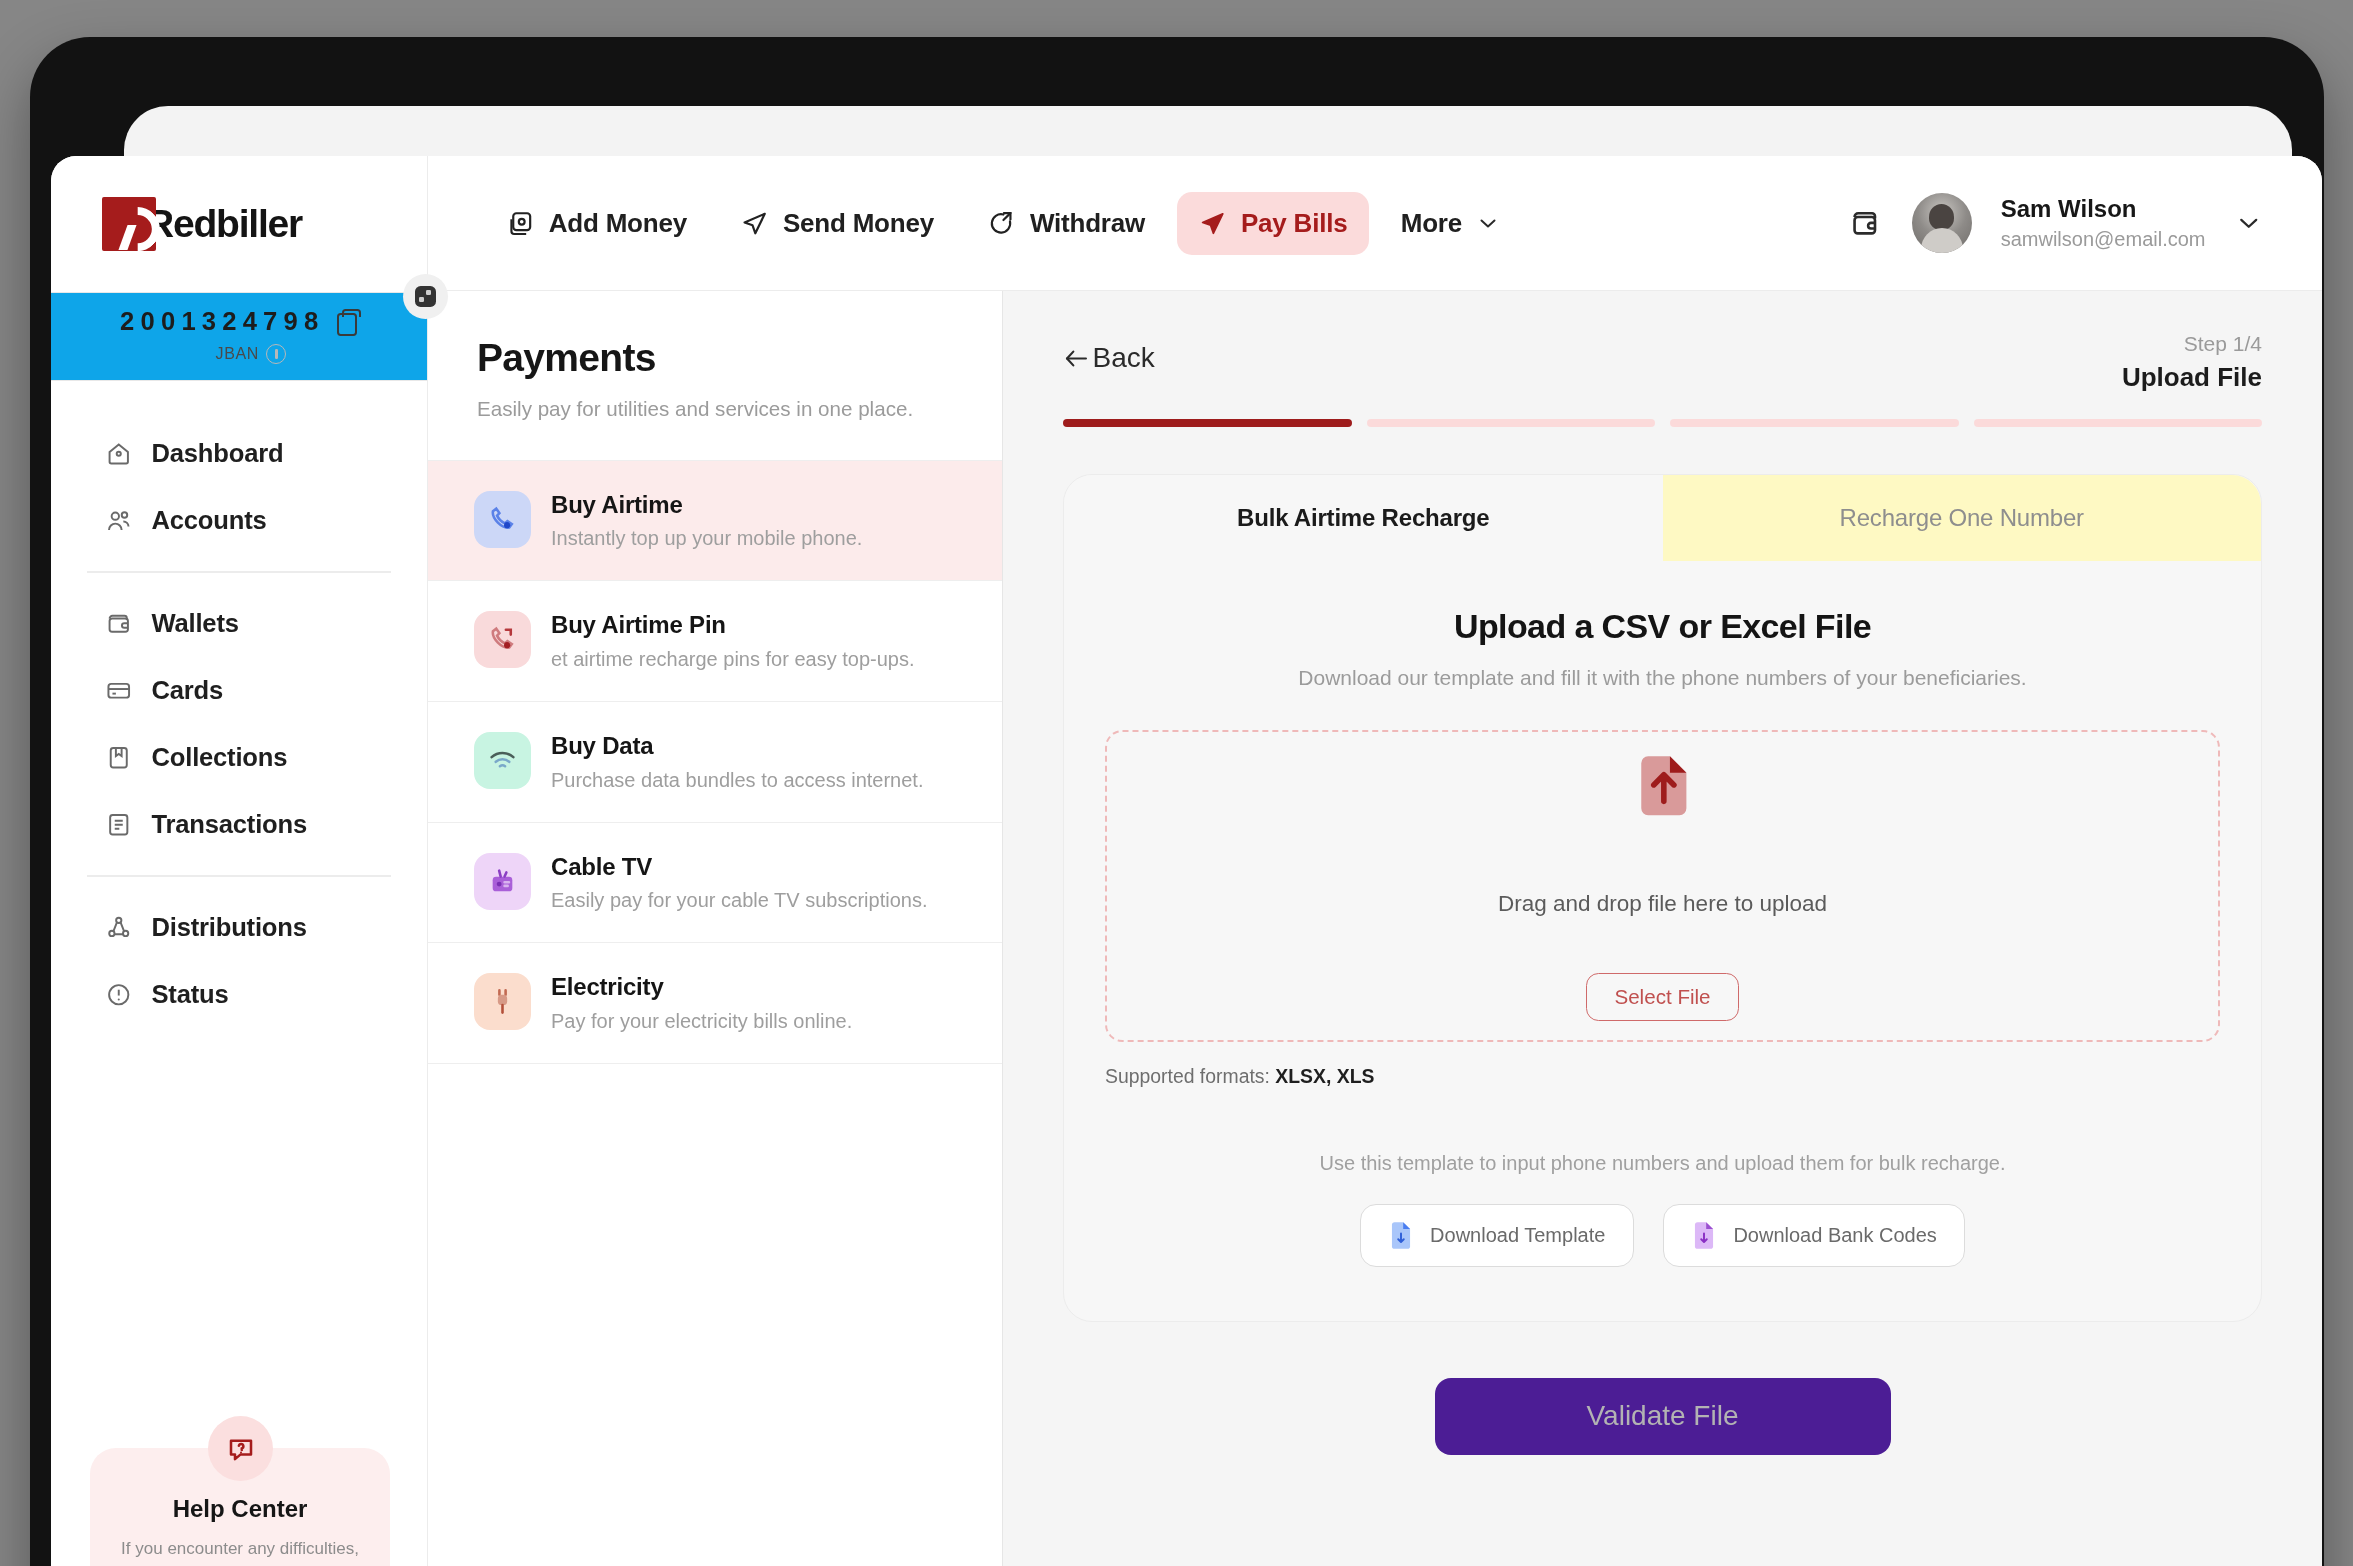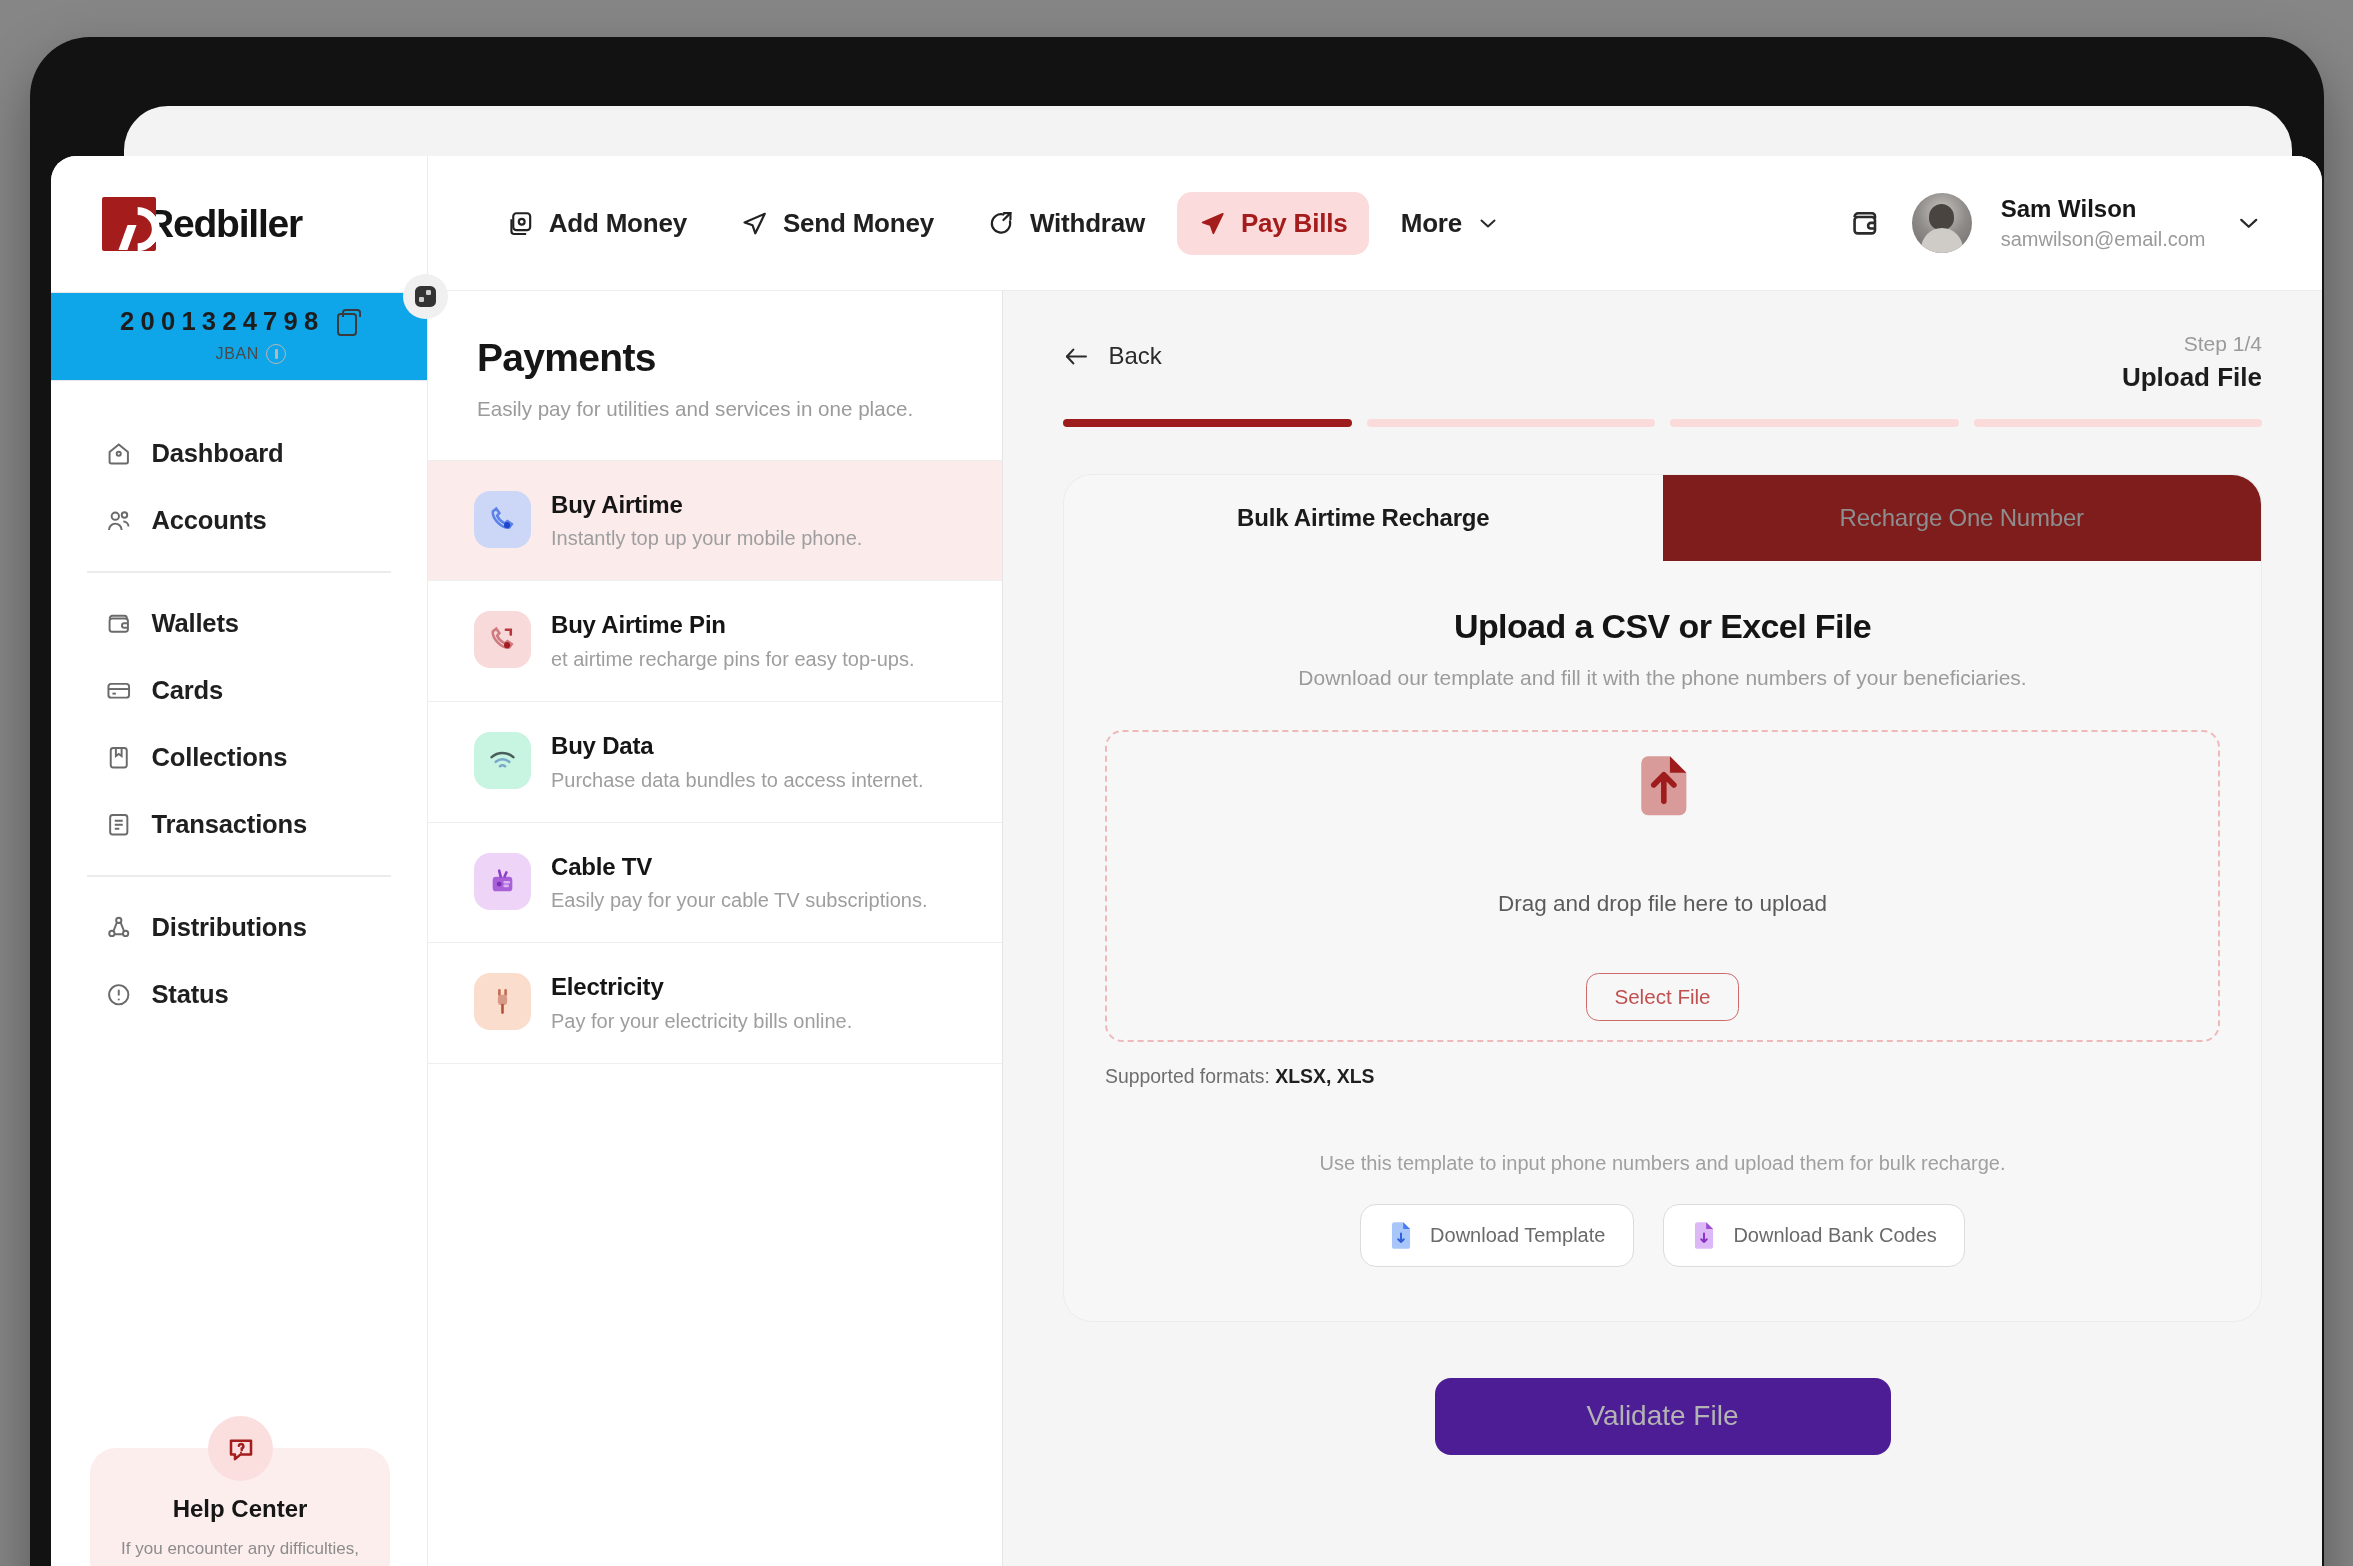--- a/index.html
+++ b/index.html
@@ -263,22 +263,22 @@
   
   #main {
     position: absolute; left: 952px; top: 135px; right: 0; bottom: 0;
     background: #f5f5f5;
     padding: 41px 60px 0;
   }
   #step-head {
     display: flex; align-items: flex-start; justify-content: space-between;
   }
   #back-btn {
-    display: flex; align-items: center; gap: 18px;
-    font-size: 24px; color: #2b2b2b; cursor: pointer; padding-top: 10px;
+    display: flex; align-items: center; gap: 2px;
+    font-size: 28px; color: #2b2b2b; cursor: pointer; padding-top: 10px;
   }
   #back-btn .arr { width: 27.5px; height: 21px; flex: none; }
   #back-btn .arr svg { width: 100%; height: 100%; display: block; }
   #step-meta { text-align: right; }
   #step-count { font-size: 21px; color: #9a9a9a; }
   #step-name { font-size: 26px; font-weight: 600; color: #1c1c1c; margin-top: 6.2px; }
   #progress {
     display: flex; gap: 15px; margin-top: 26px;
   }
   .prog-seg { flex: 1; height: 7.5px; border-radius: 5px; background: #fbdada; }
@@ -296,21 +296,21 @@
     flex: 1; text-align: center;
     padding: 29px 0;
     font-size: 24px; font-weight: 600; letter-spacing: -0.2px;
     cursor: pointer;
   }
   .tab.active {
     background: #f7f7f7; color: #1b1b1b;
     border-radius: 29px 0 0 0;
   }
   .tab.inactive {
-    background: #7f1d1d; color: #8e8e8e; font-weight: 400;
+    background: #fef9c3; color: #8e8e8e; font-weight: 400;
     border-radius: 0 29px 0 0;
   }
 
   #upload-heading {
     margin-top: 46px; text-align: center;
     font-size: 34px; font-weight: 700; color: #141414; letter-spacing: -0.6px;
   }
   #upload-subheading {
     margin-top: 16px; text-align: center;
     font-size: 21px; line-height: 1.5; color: #9b9b9b;

